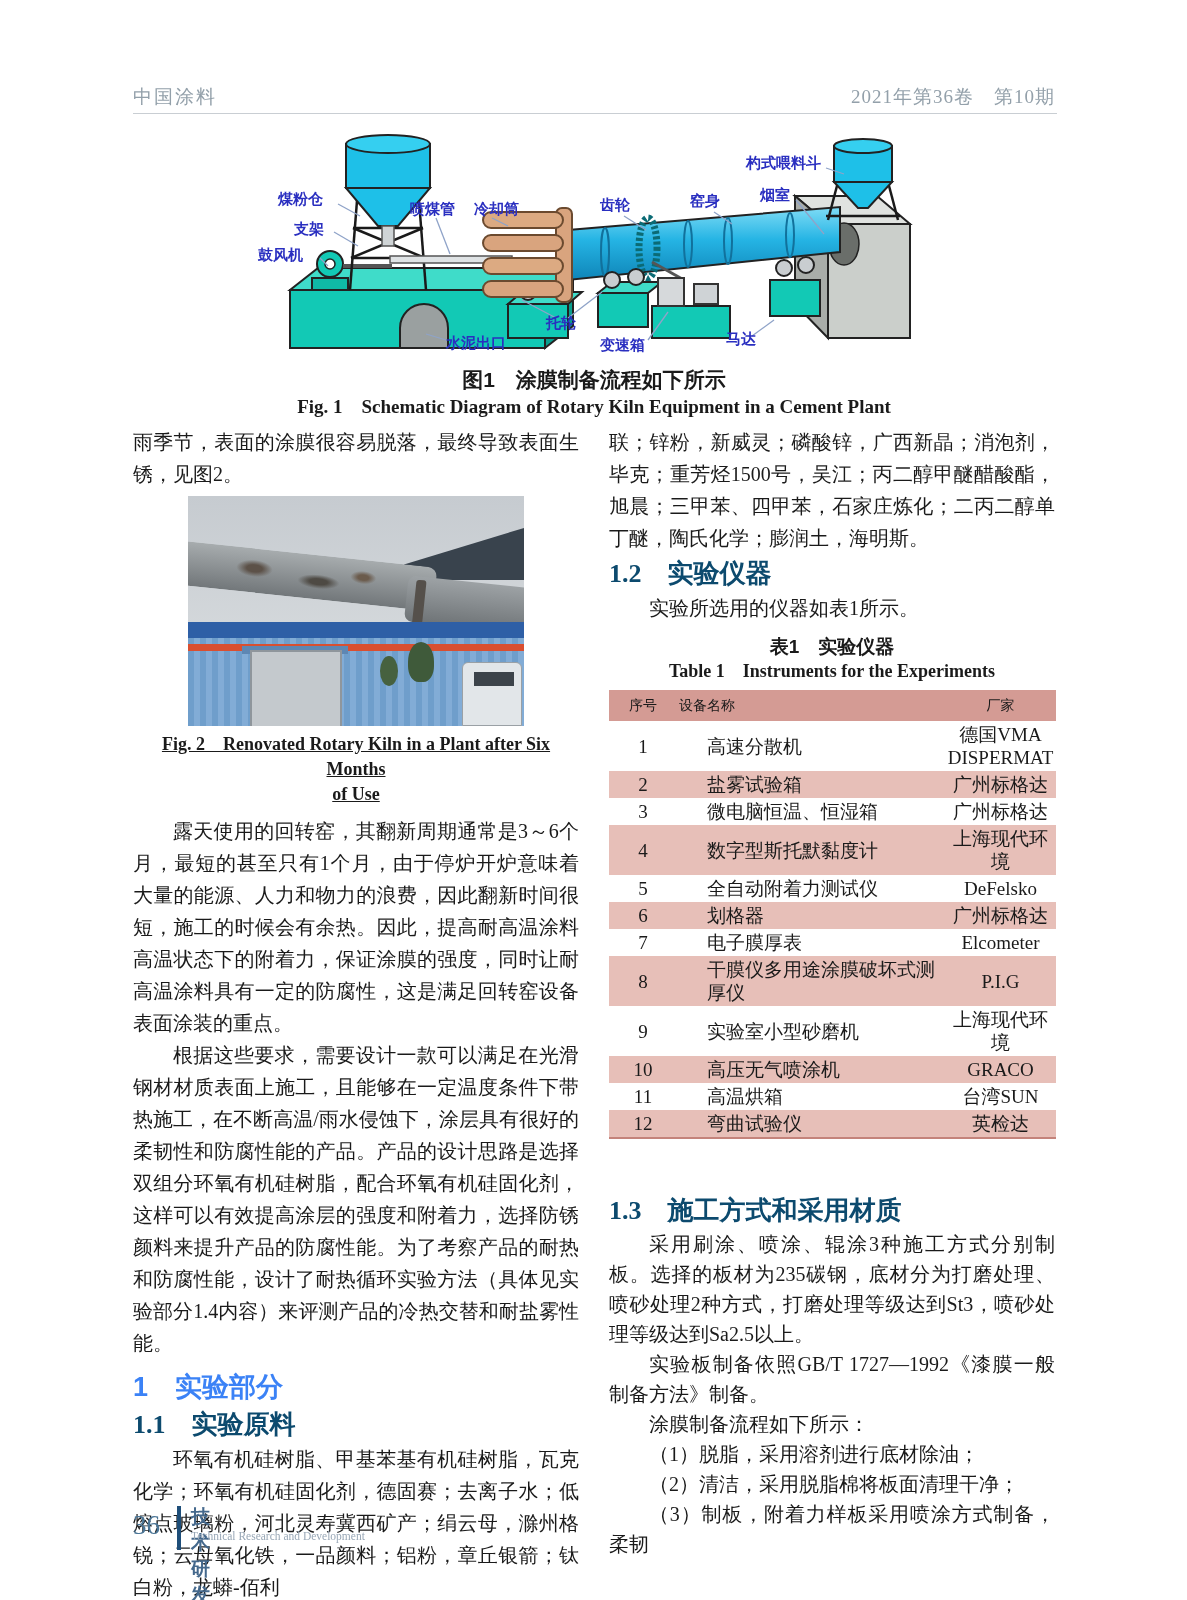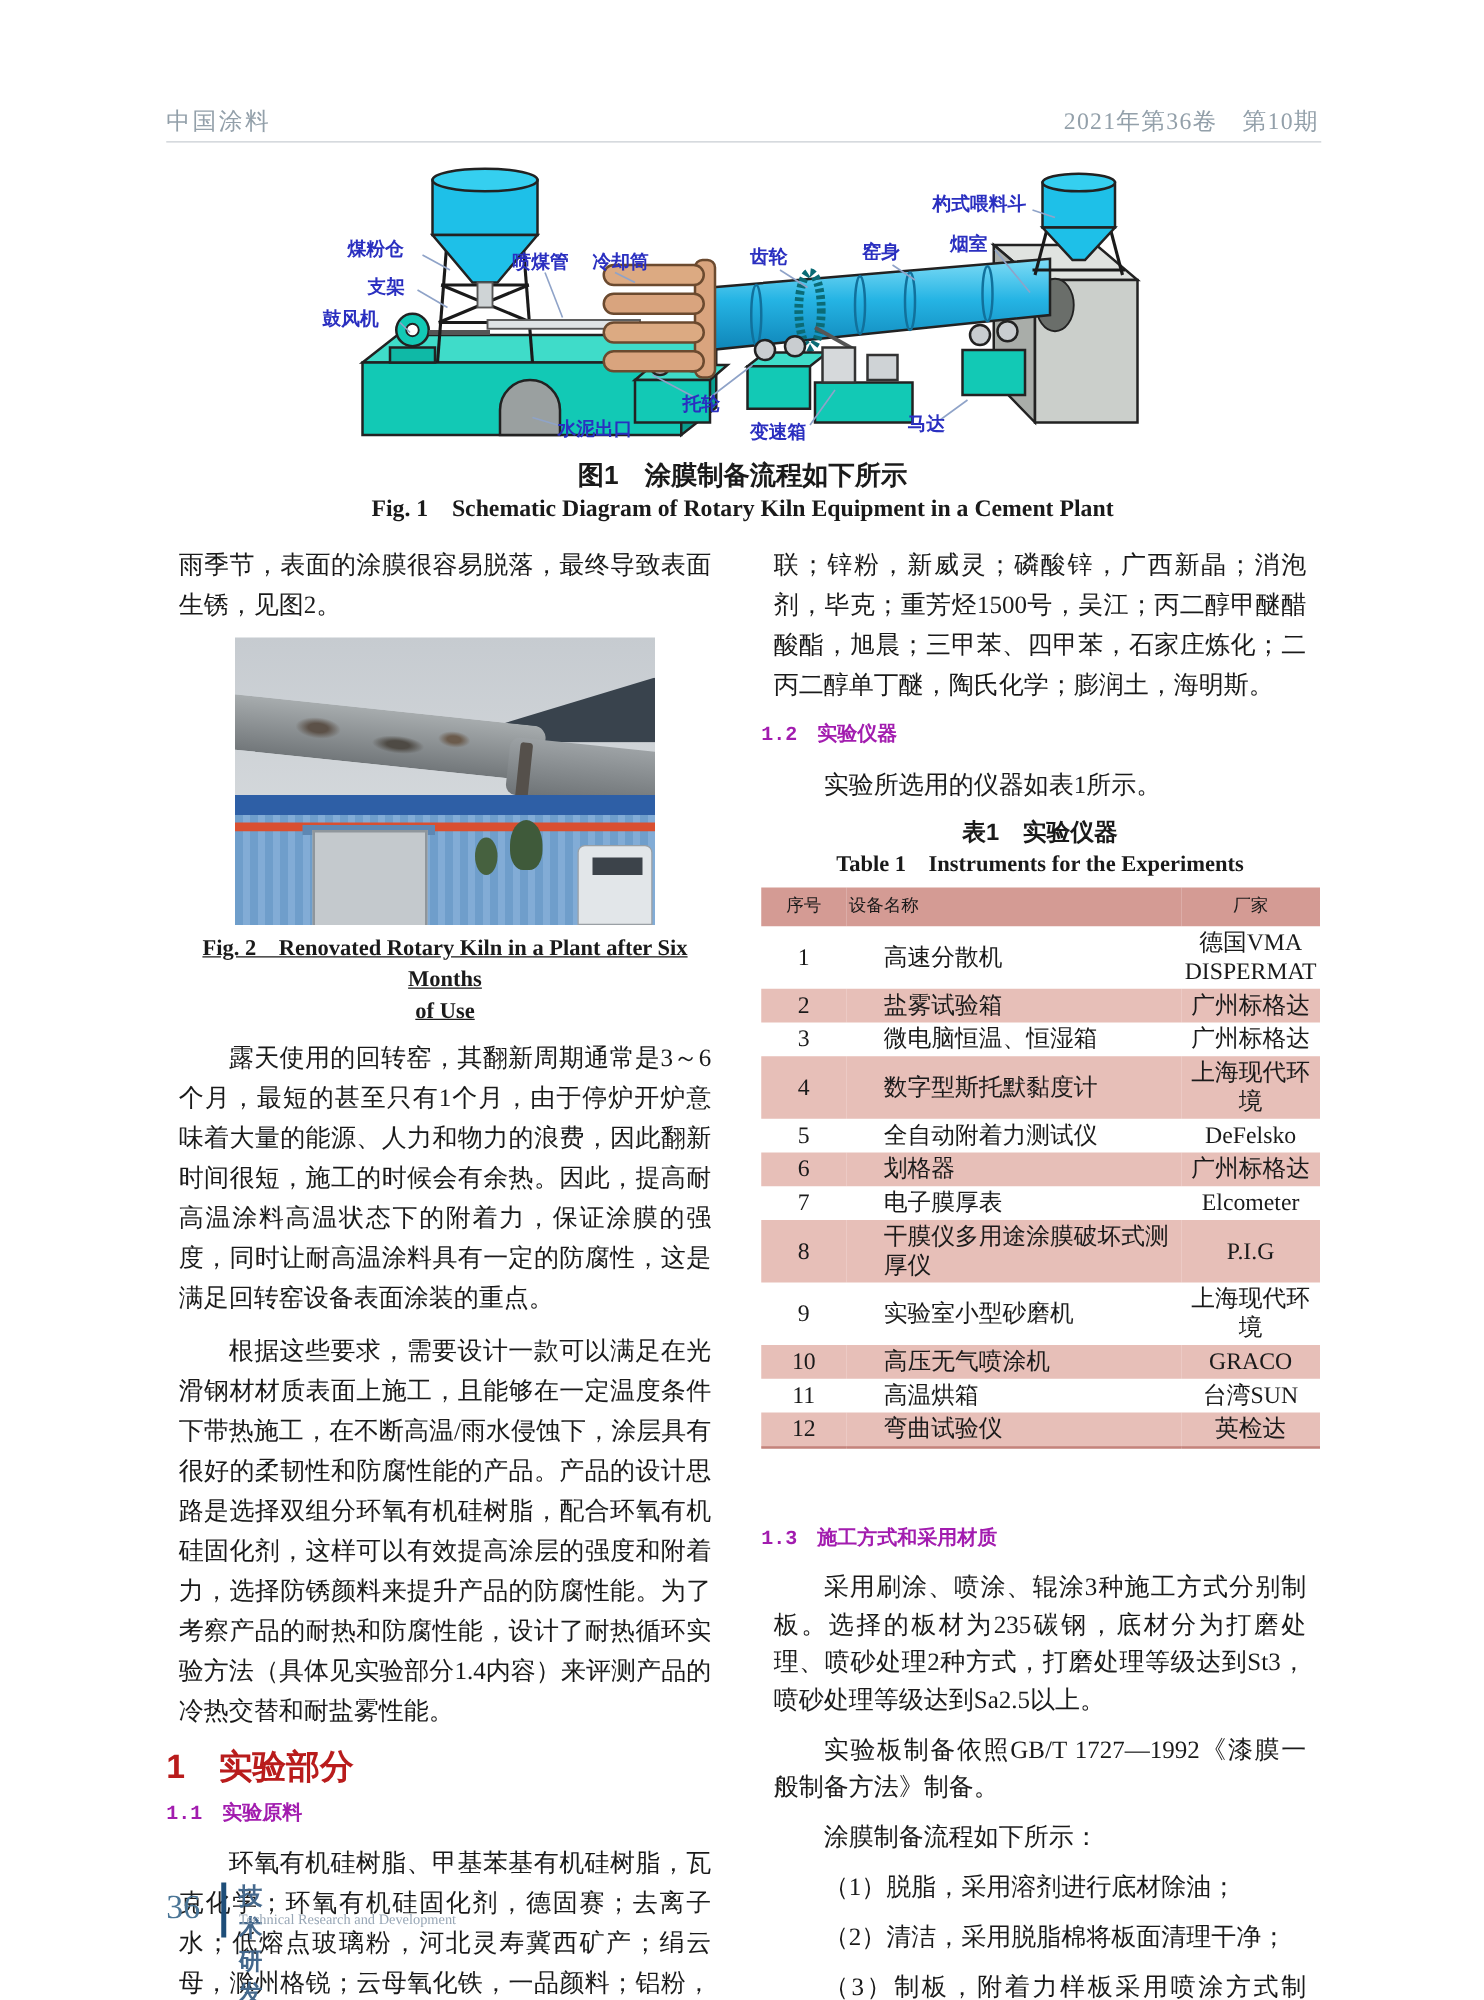--- a/index.html
+++ b/index.html
@@ -16,21 +16,21 @@
   .f1lab{position:absolute;color:#2a2fc0;font-family:"Liberation Sans","DejaVu Sans",sans-serif;
          font-weight:bold;font-size:15px;white-space:nowrap;}
   .figcap{position:absolute;left:133px;width:922px;text-align:center;font-weight:bold;}
   .capzh{top:366px;font-size:21px;font-family:"Liberation Sans","DejaVu Sans",sans-serif;}
   .capen{top:394px;font-size:19px;}
   
   .col{position:absolute;top:426px;width:446px;font-size:20px;line-height:32px;text-align:justify;}
   .col-left{left:133px;}
   .col-right{left:609px;}
   .ind{text-indent:2em;}
-  p{margin:10px;}
+  p{margin:0;}
   
   .photo{position:relative;width:336px;height:230px;margin:6px auto 6px auto;overflow:hidden;
          background:linear-gradient(#c6cbd0,#d6dadd 70%);}
   .ph-canopy{position:absolute;right:0;top:32px;width:120px;height:52px;background:#39434d;
              clip-path:polygon(0 70%,100% 0,100% 100%,8% 100%);}
   .ph-kiln{position:absolute;left:-12px;top:58px;width:260px;height:44px;border-radius:10px;
            background:linear-gradient(#a7acae,#72777a);transform:rotate(6deg);
            background-image:radial-gradient(26px 12px at 30% 45%,#5c5148 30%,transparent 70%),
              radial-gradient(30px 10px at 55% 60%,#4e4a44 30%,transparent 70%),
              radial-gradient(18px 9px at 72% 40%,#6b5b4c 30%,transparent 72%),
@@ -49,24 +49,24 @@
   .ph-truck{position:absolute;right:2px;bottom:0;width:58px;height:62px;background:#e2e6e9;
             border-radius:6px 6px 0 0;border:1px solid #9aa0a5;}
   .ph-truck-win{position:absolute;right:10px;bottom:40px;width:40px;height:14px;background:#3c434a;}
   .ph-tree1{position:absolute;right:90px;bottom:44px;width:26px;height:40px;background:#3f5a3a;border-radius:50% 50% 40% 40%;}
   .ph-tree2{position:absolute;right:126px;bottom:40px;width:18px;height:30px;background:#46613f;border-radius:50%;}
   
   .f2cap{text-align:center;font-weight:bold;line-height:25px;margin:2px 0 8px 0;}
   .f2zh{font-size:19px;font-family:"Liberation Sans","DejaVu Sans",sans-serif;}
   .f2en{font-size:18px;text-decoration:underline;}
   
-  .h1{color:#b91c1c;font-family:"Liberation Sans","DejaVu Sans",sans-serif;font-weight:bold;
+  .h1{color:#3b82f6;font-family:"Liberation Sans","DejaVu Sans",sans-serif;font-weight:bold;
       font-size:27px;line-height:36px;margin:10px 0 6px 0;text-indent:0;}
-  .h2{color:#a21caf;font-family:Liberation Mono, monospace;font-weight:bold;
-      font-size:16px;line-height:28px;margin:6px 0 4px 0;text-indent:0;}
+  .h2{color:#0c4a6e;font-family:Liberation Serif, serif;font-weight:bold;
+      font-size:26px;line-height:28px;margin:6px 0 4px 0;text-indent:0;}
   .h2-13{margin-top:58px;}
   
   .tbl-title{ text-align:center;font-weight:bold;line-height:25px;}
   .tbl-title-zh{font-size:19px;font-family:"Liberation Sans","DejaVu Sans",sans-serif;margin-top:10px;}
   .tbl-title-en{font-size:18px;margin-bottom:6px;}
   table.tbl{width:447px;border-collapse:collapse;font-size:19px;line-height:23px;
             border-bottom:2px solid #c4837b;}
   .tbl th{background:#d49b94;font-weight:normal;font-size:14px;padding:4px 2px;}
   .tbl td{padding:2px 2px;}
   .tbl .c-no{width:64px;text-align:center;}

